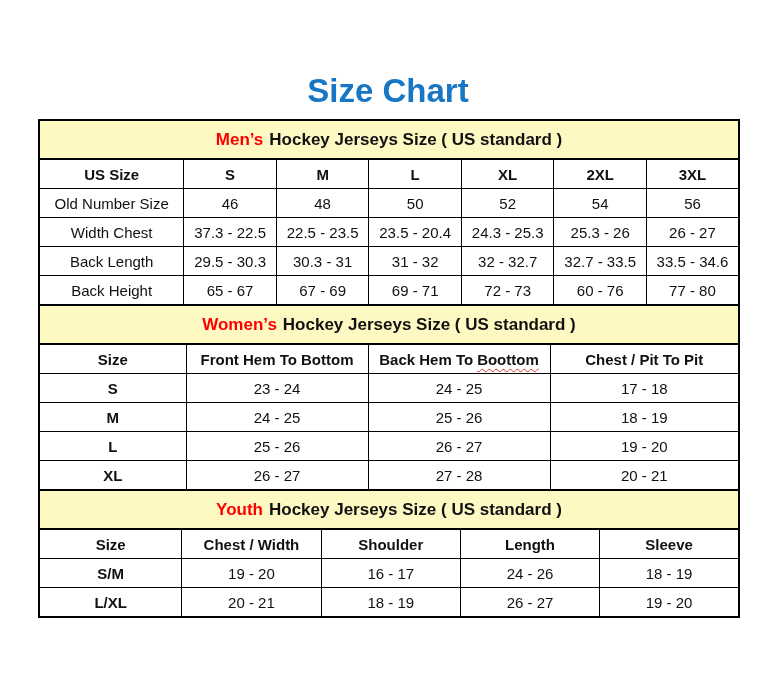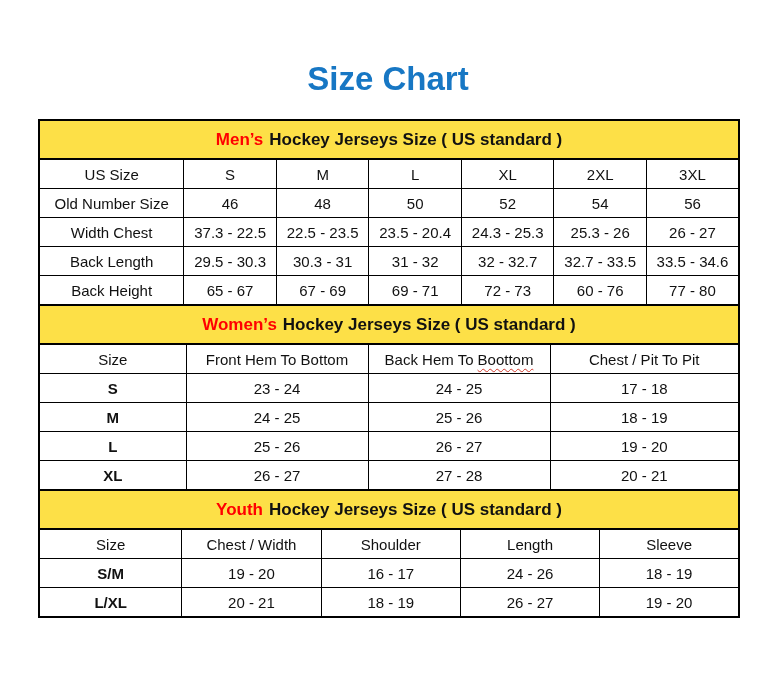--- a/index.html
+++ b/index.html
@@ -6,40 +6,40 @@
   .page {
     position: relative;
     width: 776px;
     height: 692px;
     background: #ffffff;
     font-family: "Liberation Sans", sans-serif;
     color: #111111;
     overflow: hidden;
   }
   .page-title {
-    margin: 0;
+    margin: 12px;
     padding-top: 60px;
     text-align: center;
     font-size: 33px;
     font-weight: 700;
     color: #1777c4;
     letter-spacing: 0px;
   }
   .chart {
     position: absolute;
     left: 38px;
     top: 119px;
     width: 702px;
   }
   .section { margin-top: -2px; }
   .section:first-child { margin-top: 0; }
   .banner {
     box-sizing: border-box;
     border: 2.5px solid #000000;
-    background: #fde047;
+    background: #fef9c3;
     height: 41px;
     display: flex;
     align-items: center;
     justify-content: center;
     font-size: 17px;
     font-weight: 700;
     color: #111111;
   }
   .banner .hl { color: #ff0000; margin-right: 6px; }
   table {
@@ -54,21 +54,21 @@
     border: 1.5px solid #000000;
     height: 26px;
     padding: 1px 2px;
     text-align: center;
     vertical-align: middle;
     font-size: 15px;
     font-weight: 400;
     overflow: hidden;
     white-space: nowrap;
   }
-  th { font-weight: 400; }
+  th { font-weight: 700; }
   td.rowlabel-bold { font-weight: 700; }
   .squiggle {
     margin-left: 4px;
     text-decoration-line: underline;
     text-decoration-style: wavy;
     text-decoration-color: #cf3a2c;
     text-decoration-thickness: 1px;
     text-underline-offset: 3px;
     text-decoration-skip-ink: none;
     margin-top: 46px;

